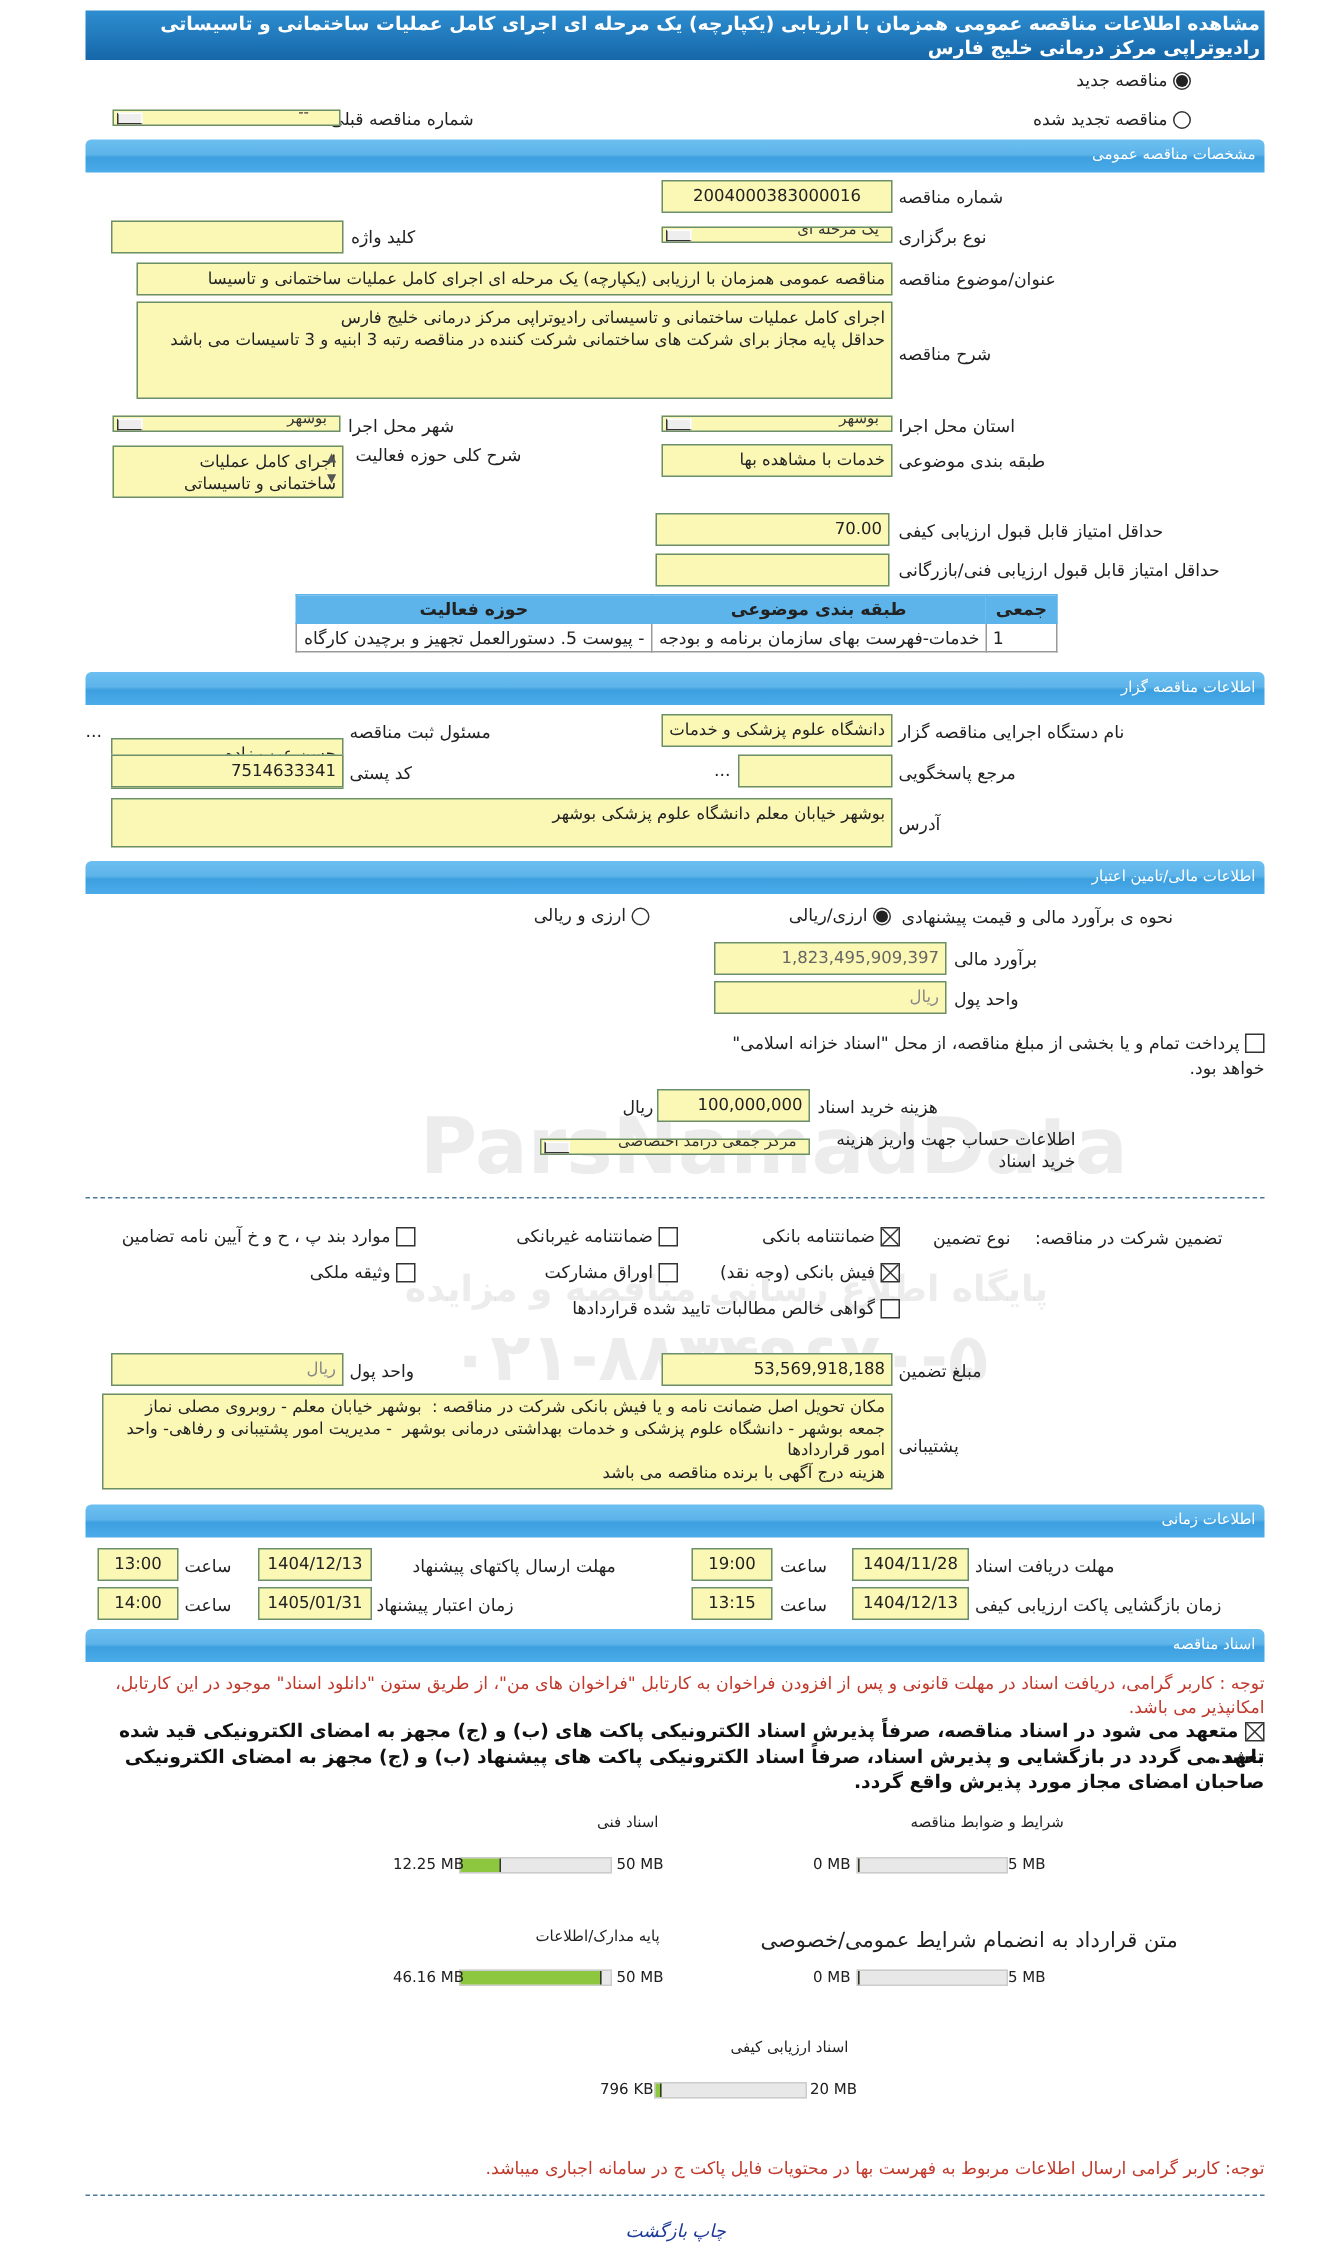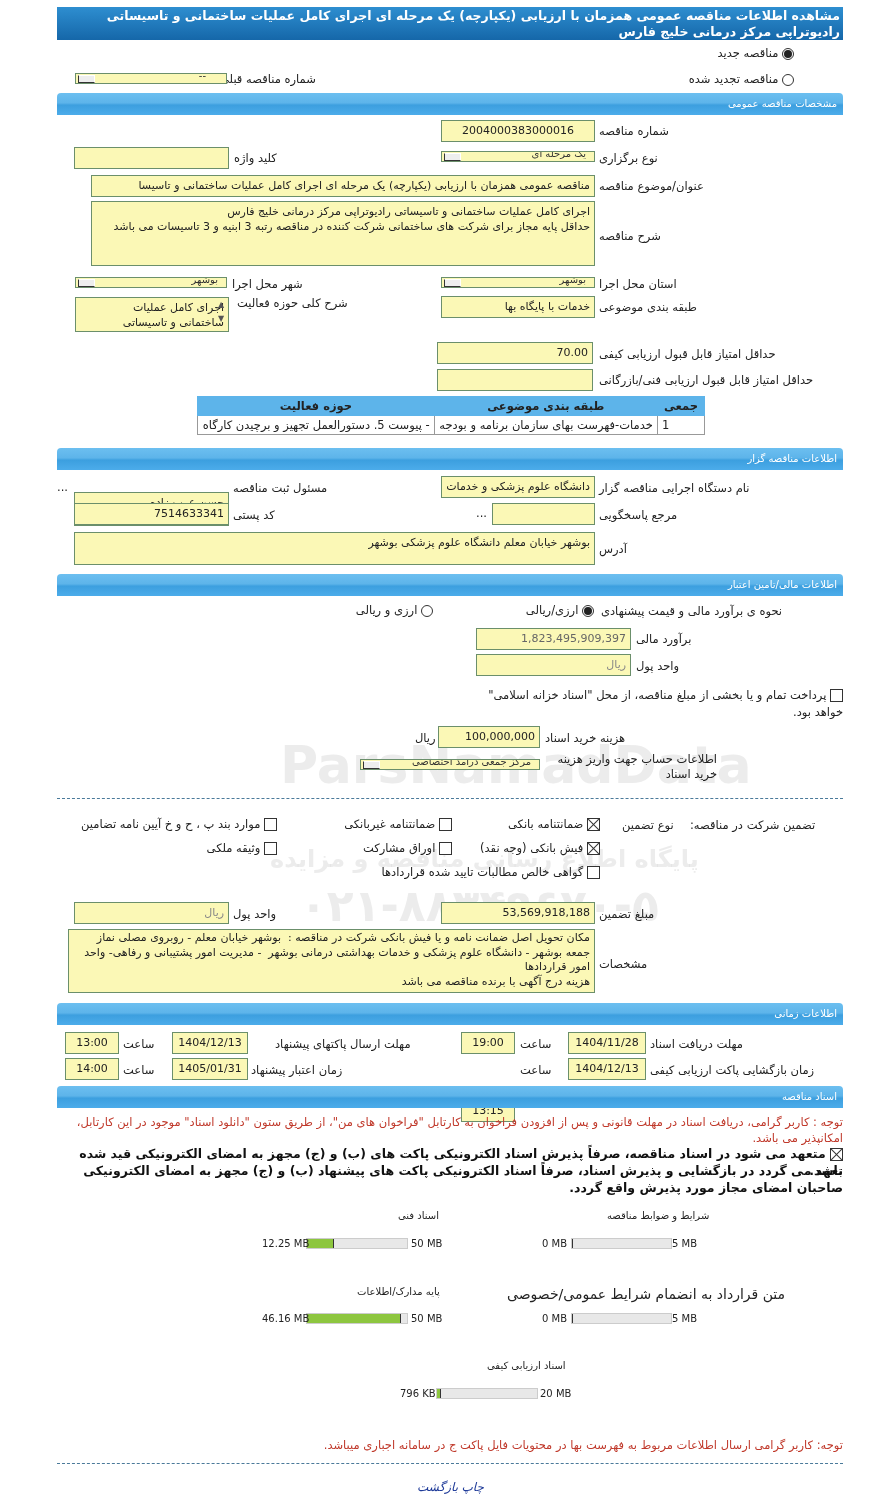--- a/index.html
+++ b/index.html
@@ -85,21 +85,21 @@
   <span class="btn"></span>
   <span class="txt">بوشهر</span>
 </div>
 <div class="abs lbl" style="left:232px;top:277px;">شهر محل اجرا</div>
 <div class="abs sel" style="left:75px;top:277px;width:152px;height:11px;">
   <span class="btn"></span>
   <span class="txt">بوشهر</span>
 </div>
 
 <div class="abs lbl" style="left:599px;top:300px;">طبقه بندی موضوعی</div>
-<div class="abs fld" style="left:441px;top:296px;width:154px;height:22px;">خدمات با پایگاه بها</div>
+<div class="abs fld" style="left:441px;top:296px;width:154px;height:22px;">خدمات با مشاهده بها</div>
 <div class="abs lbl" style="left:237px;top:296px;">شرح کلی حوزه فعالیت</div>
 <div class="abs fld" style="left:75px;top:297px;width:154px;height:35px;white-space:normal;line-height:15px;padding-left:14px;">اجرای کامل عملیات ساختمانی و تاسیساتی</div>
 <div class="abs" style="left:218px;top:298px;font-size:8px;line-height:14px;color:#555;">▲<br>▼</div>
 
 <div class="abs lbl" style="left:599px;top:347px;">حداقل امتیاز قابل قبول ارزیابی کیفی</div>
 <div class="abs fld ltr" style="left:437px;top:342px;width:156px;height:22px;">70.00</div>
 <div class="abs lbl" style="left:599px;top:373px;">حداقل امتیاز قابل قبول ارزیابی فنی/بازرگانی</div>
 <div class="abs fld" style="left:437px;top:369px;width:156px;height:22px;"></div>
 
 <table class="abs grid" style="left:197px;top:396px;width:508px;">
@@ -194,40 +194,40 @@
 <div class="abs lbl" style="right:295px;top:865px;">
   <span class="chk"></span>
   <span>گواهی خالص مطالبات تایید شده قراردادها</span>
 </div>
 
 <div class="abs lbl" style="left:599px;top:907px;">مبلغ تضمین</div>
 <div class="abs fld ltr" style="left:441px;top:902px;width:154px;height:22px;">53,569,918,188</div>
 <div class="abs lbl" style="left:233px;top:907px;">واحد پول</div>
 <div class="abs fld" style="left:74px;top:902px;width:155px;height:22px;color:#888;">ریال</div>
 
-<div class="abs lbl" style="left:599px;top:957px;">مشخصات</div>
+<div class="abs lbl" style="left:599px;top:957px;">پشتیبانی</div>
 <div class="abs fld" style="left:68px;top:929px;width:527px;height:64px;white-space:pre-wrap;line-height:14.5px;padding:1px 4px;">مکان تحویل اصل ضمانت نامه و یا فیش بانکی شرکت در مناقصه :  بوشهر خیابان معلم - روبروی مصلی نماز جمعه بوشهر - دانشگاه علوم پزشکی و خدمات بهداشتی درمانی بوشهر  - مدیریت امور پشتیبانی و رفاهی- واحد امور قراردادها
 هزینه درج آگهی با برنده مناقصه می باشد</div>
 
 <div class="abs sec" style="top:1003px;">اطلاعات زمانی</div>
 
 <div class="abs lbl" style="left:650px;top:1037px;">مهلت دریافت اسناد</div>
 <div class="abs fld center" style="left:568px;top:1032px;width:78px;height:22px;">1404/11/28</div>
 <div class="abs lbl" style="left:520px;top:1037px;">ساعت</div>
 <div class="abs fld center" style="left:461px;top:1032px;width:54px;height:22px;">19:00</div>
 
 <div class="abs lbl" style="left:251px;top:1037px;margin-left:24px;">مهلت ارسال پاکتهای پیشنهاد</div>
 <div class="abs fld center" style="left:172px;top:1032px;width:76px;height:22px;">1404/12/13</div>
 <div class="abs lbl" style="left:123px;top:1037px;">ساعت</div>
 <div class="abs fld center" style="left:65px;top:1032px;width:54px;height:22px;">13:00</div>
 
 <div class="abs lbl" style="left:650px;top:1063px;">زمان بازگشایی پاکت ارزیابی کیفی</div>
 <div class="abs fld center" style="left:568px;top:1058px;width:78px;height:22px;">1404/12/13</div>
 <div class="abs lbl" style="left:520px;top:1063px;">ساعت</div>
-<div class="abs fld center" style="left:461px;top:1100px;width:54px;height:22px;">13:15</div>
+<div class="abs fld center" style="left:461px;top:1058px;width:54px;height:22px;">13:15</div>
 
 <div class="abs lbl" style="left:251px;top:1063px;">زمان اعتبار پیشنهاد</div>
 <div class="abs fld center" style="left:172px;top:1058px;width:76px;height:22px;">1405/01/31</div>
 <div class="abs lbl" style="left:123px;top:1063px;">ساعت</div>
 <div class="abs fld center" style="left:65px;top:1058px;width:54px;height:22px;">14:00</div>
 
 <div class="abs sec" style="top:1086px;">اسناد مناقصه</div>
 <div class="abs red" style="right:52px;top:1114px;width:790px;text-align:right;">توجه : کاربر گرامی، دریافت اسناد در مهلت قانونی و پس از افزودن فراخوان به کارتابل "فراخوان های من"، از طریق ستون "دانلود اسناد" موجود در این کارتابل، امکانپذیر می باشد.</div>
 
 <div class="abs bold" style="right:52px;top:1145px;width:790px;text-align:right;">

